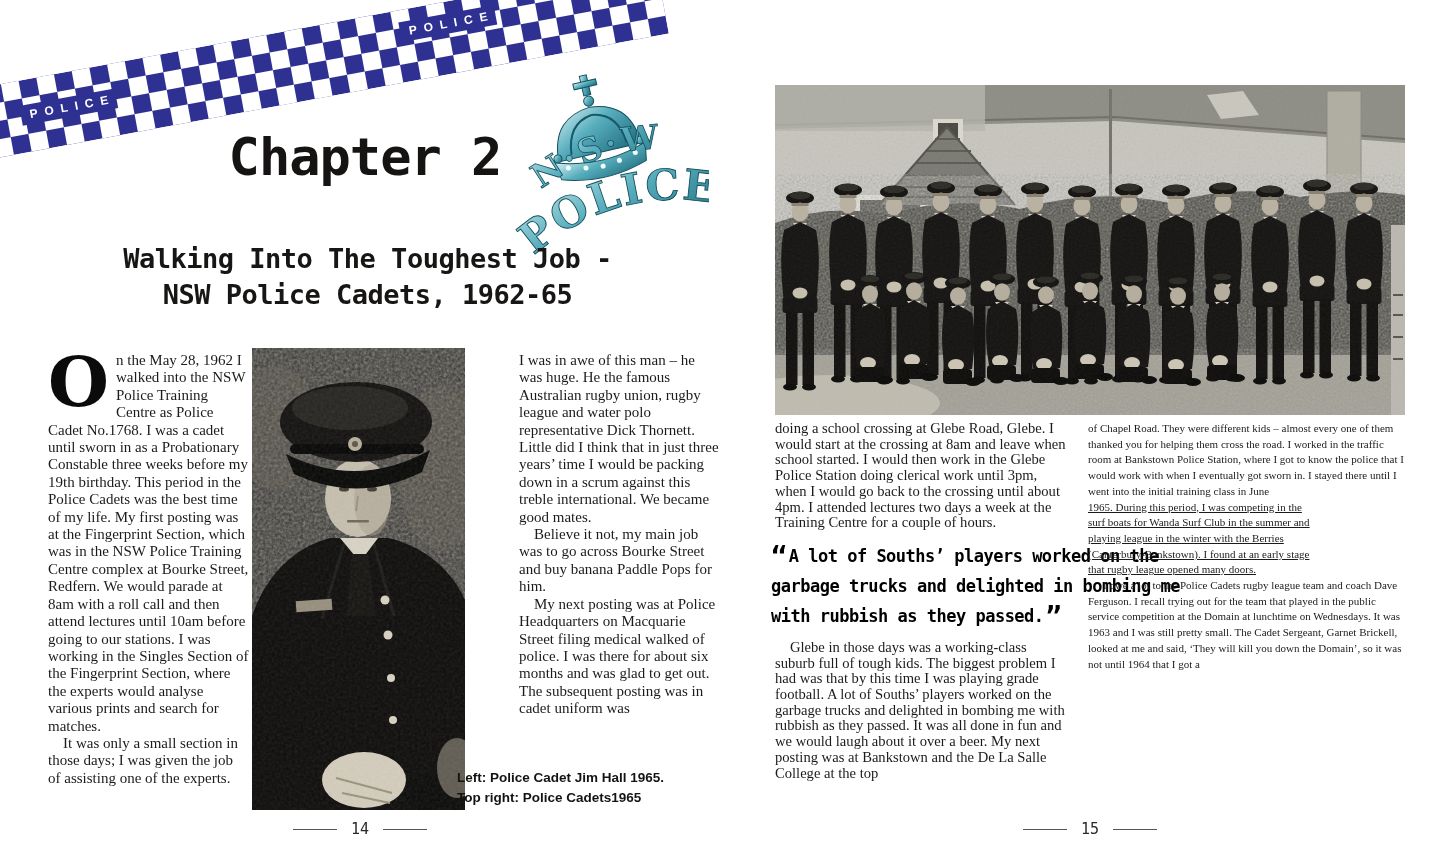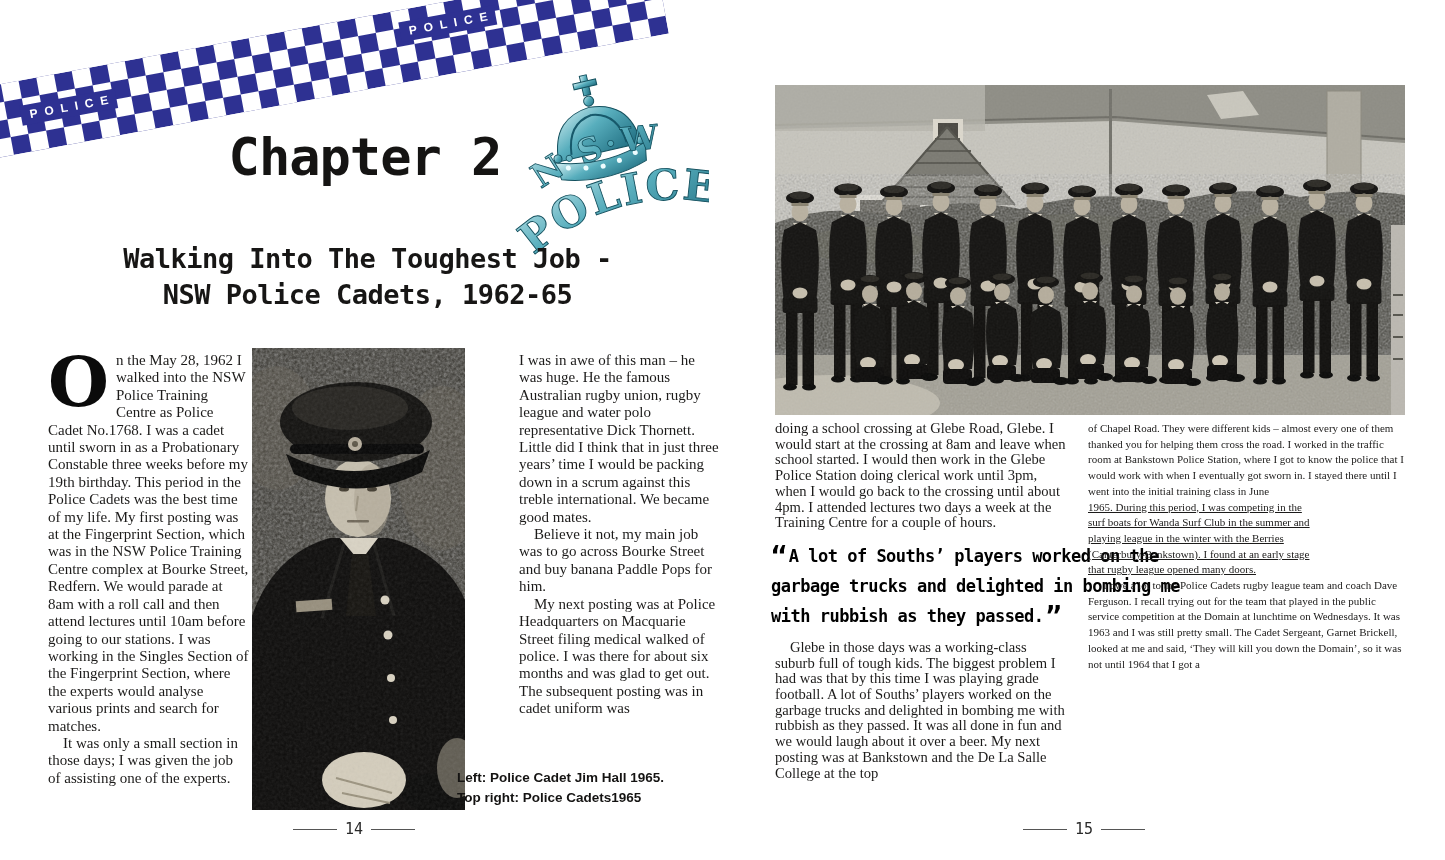--- a/index.html
+++ b/index.html
@@ -41,21 +41,21 @@
   .col-c { left:775px; top:421px; width:293px; font-size:14.6px; line-height:15.7px; }
   .col-d { left:1088px; top:421px; width:317px; font-size:11px; line-height:15.7px; }
   .pullquote { width:414px; margin:10px 4px 9px -4px;
                font:bold 17px/30px "DejaVu Sans Mono", monospace; color:#000000; letter-spacing:-0.5px; }
   .qo,.qc { font-size:27px; }
   .qo { margin-right:2px; vertical-align:-3px; }
   .qc { margin-left:2px; vertical-align:-3px; }
   .seg2 { margin-left:84px; width:233px;text-decoration:underline; }
 
   
-  .folio { position:absolute; top:820px; display:flex; align-items:center; gap:8px;
+  .folio { position:absolute; top:820px; display:flex; align-items:center; gap:14px;
            font:15px "DejaVu Sans Mono", monospace; color:#2a2a2a; }
   .folio .rule { width:44px; border-top:1.5px solid #555; }
   .folio-left { left:293px; }
   .folio-right { left:1023px; }
 </style>
 </head>
 <body>
 
 <div class="spread">
 

